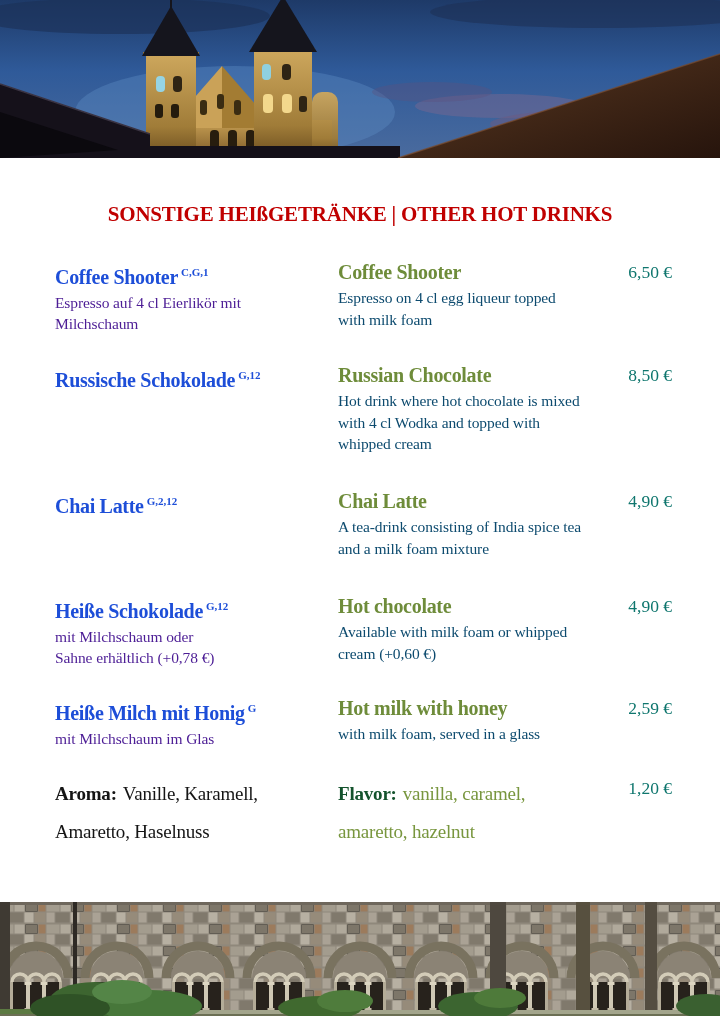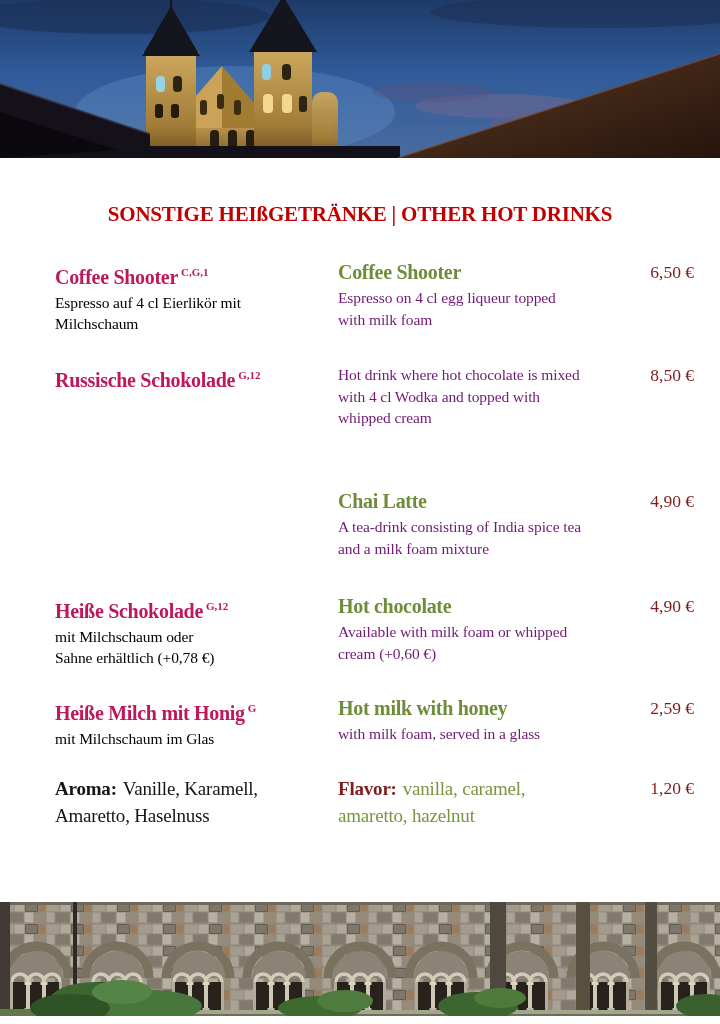--- a/index.html
+++ b/index.html
@@ -10,30 +10,30 @@
   .photo{position:absolute;left:0;display:block;}
   .photo.header{top:0;}
   .photo.footer{top:902px;}
   .section-title{
     position:absolute;top:202px;left:0;width:720px;text-align:center;
     font-size:21px;font-weight:bold;letter-spacing:-0.2px;color:#C00000;
   }
   .item{position:absolute;left:0;width:720px;}
   .col-de{position:absolute;left:55px;width:278px;}
   .col-en{position:absolute;left:338px;width:292px;}
-  .name{font-size:20px;font-weight:bold;line-height:26px;letter-spacing:-0.3px;color:#be185d;}
+  .name{font-size:20px;font-weight:bold;line-height:26px;letter-spacing:-0.3px;color:#1d4ed8;}
   .col-en .name{color:#6E8C3A;}
   sup.allerg{font-size:11px;font-weight:bold;letter-spacing:0;margin-left:3px;}
-  .desc{font-size:15.5px;line-height:21.5px;margin-top:2px;white-space:pre-line;letter-spacing:-0.1px;color:#000000;}
-  .col-en .desc{color:#701a75;}
-  .price{position:absolute;top:3px;right:26px;font-size:17.5px;color:#7f1d1d;}
-  .flavor-line{font-size:19px;line-height:27px;letter-spacing:-0.2px;white-space:pre-line;}
+  .desc{font-size:15.5px;line-height:21.5px;margin-top:2px;white-space:pre-line;letter-spacing:-0.1px;color:#4c1d95;}
+  .col-en .desc{color:#0c4a6e;}
+  .price{position:absolute;top:3px;right:48px;font-size:17.5px;color:#0f766e;}
+  .flavor-line{font-size:19px;line-height:38px;letter-spacing:-0.2px;white-space:pre-line;}
   .flv-label{font-weight:bold;}
   .col-en .flavor-line{color:#78963E;}
-  .col-en .flv-label{color:#7f1d1d;}
+  .col-en .flv-label{color:#14532d;}
   .flv-list{margin-left:6px;}
 </style>
 </head>
 <body>
 
 <div class="page">
 
   <svg class="photo header" width="720" height="158" viewBox="0 0 720 158" preserveAspectRatio="none" role="img">
     <defs>
       <linearGradient id="sky" x1="0" y1="0" x2="0" y2="1">
@@ -123,29 +123,31 @@
 with milk foam</div>
     </div>
     <div class="price">6,50 €</div>
   </div>
 
   <div class="item" style="top:362px">
     <div class="col-de">
       <div class="name"><span>Russische Schokolade</span><sup class="allerg">G,12</sup></div>
     </div>
     <div class="col-en">
+      <div class="name">Russian Chocolate</div>
       <div class="desc">Hot drink where hot chocolate is mixed
 with 4 cl Wodka and topped with
 whipped cream</div>
     </div>
     <div class="price">8,50 €</div>
   </div>
 
   <div class="item" style="top:488px">
     <div class="col-de">
+      <div class="name"><span>Chai Latte</span><sup class="allerg">G,2,12</sup></div>
     </div>
     <div class="col-en">
       <div class="name">Chai Latte</div>
       <div class="desc">A tea-drink consisting of India spice tea
 and a milk foam mixture</div>
     </div>
     <div class="price">4,90 €</div>
   </div>
 
   <div class="item" style="top:593px">

